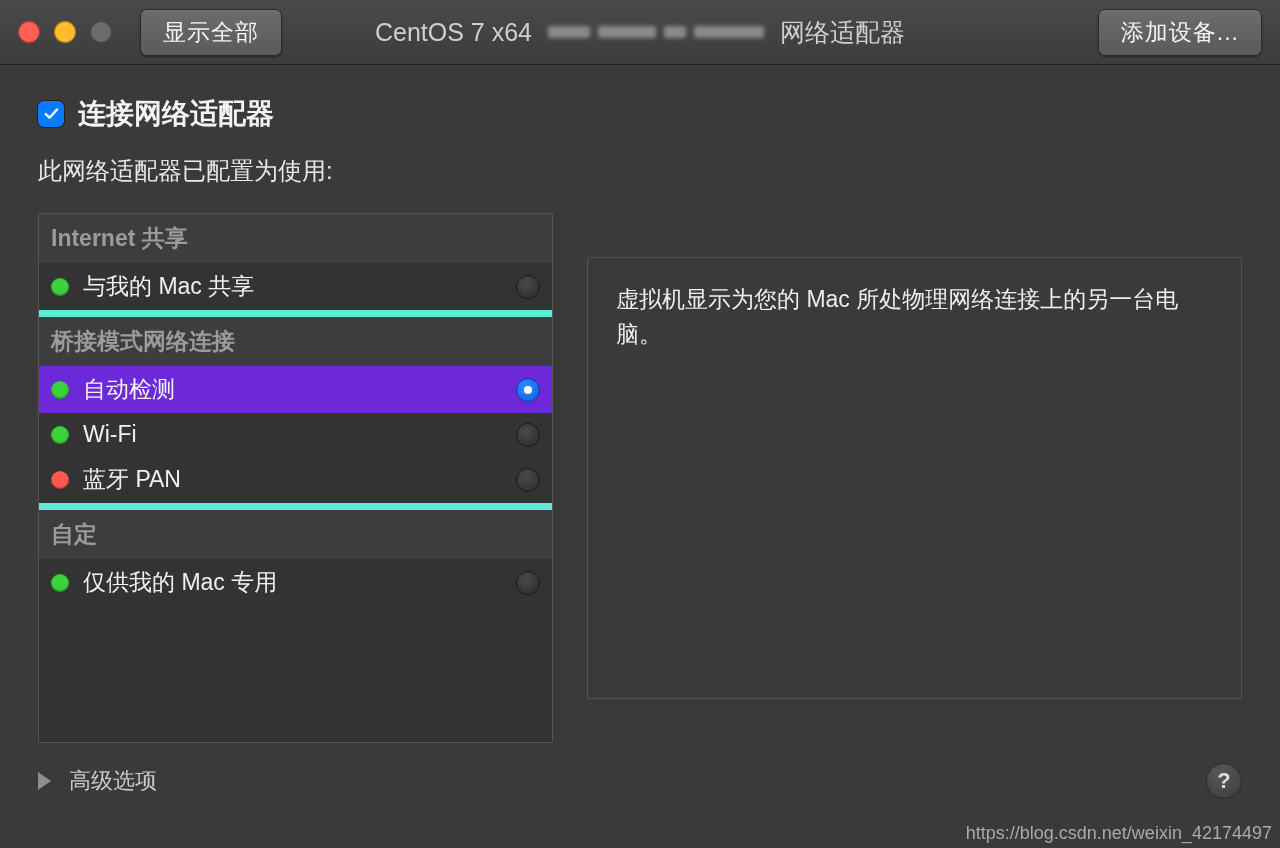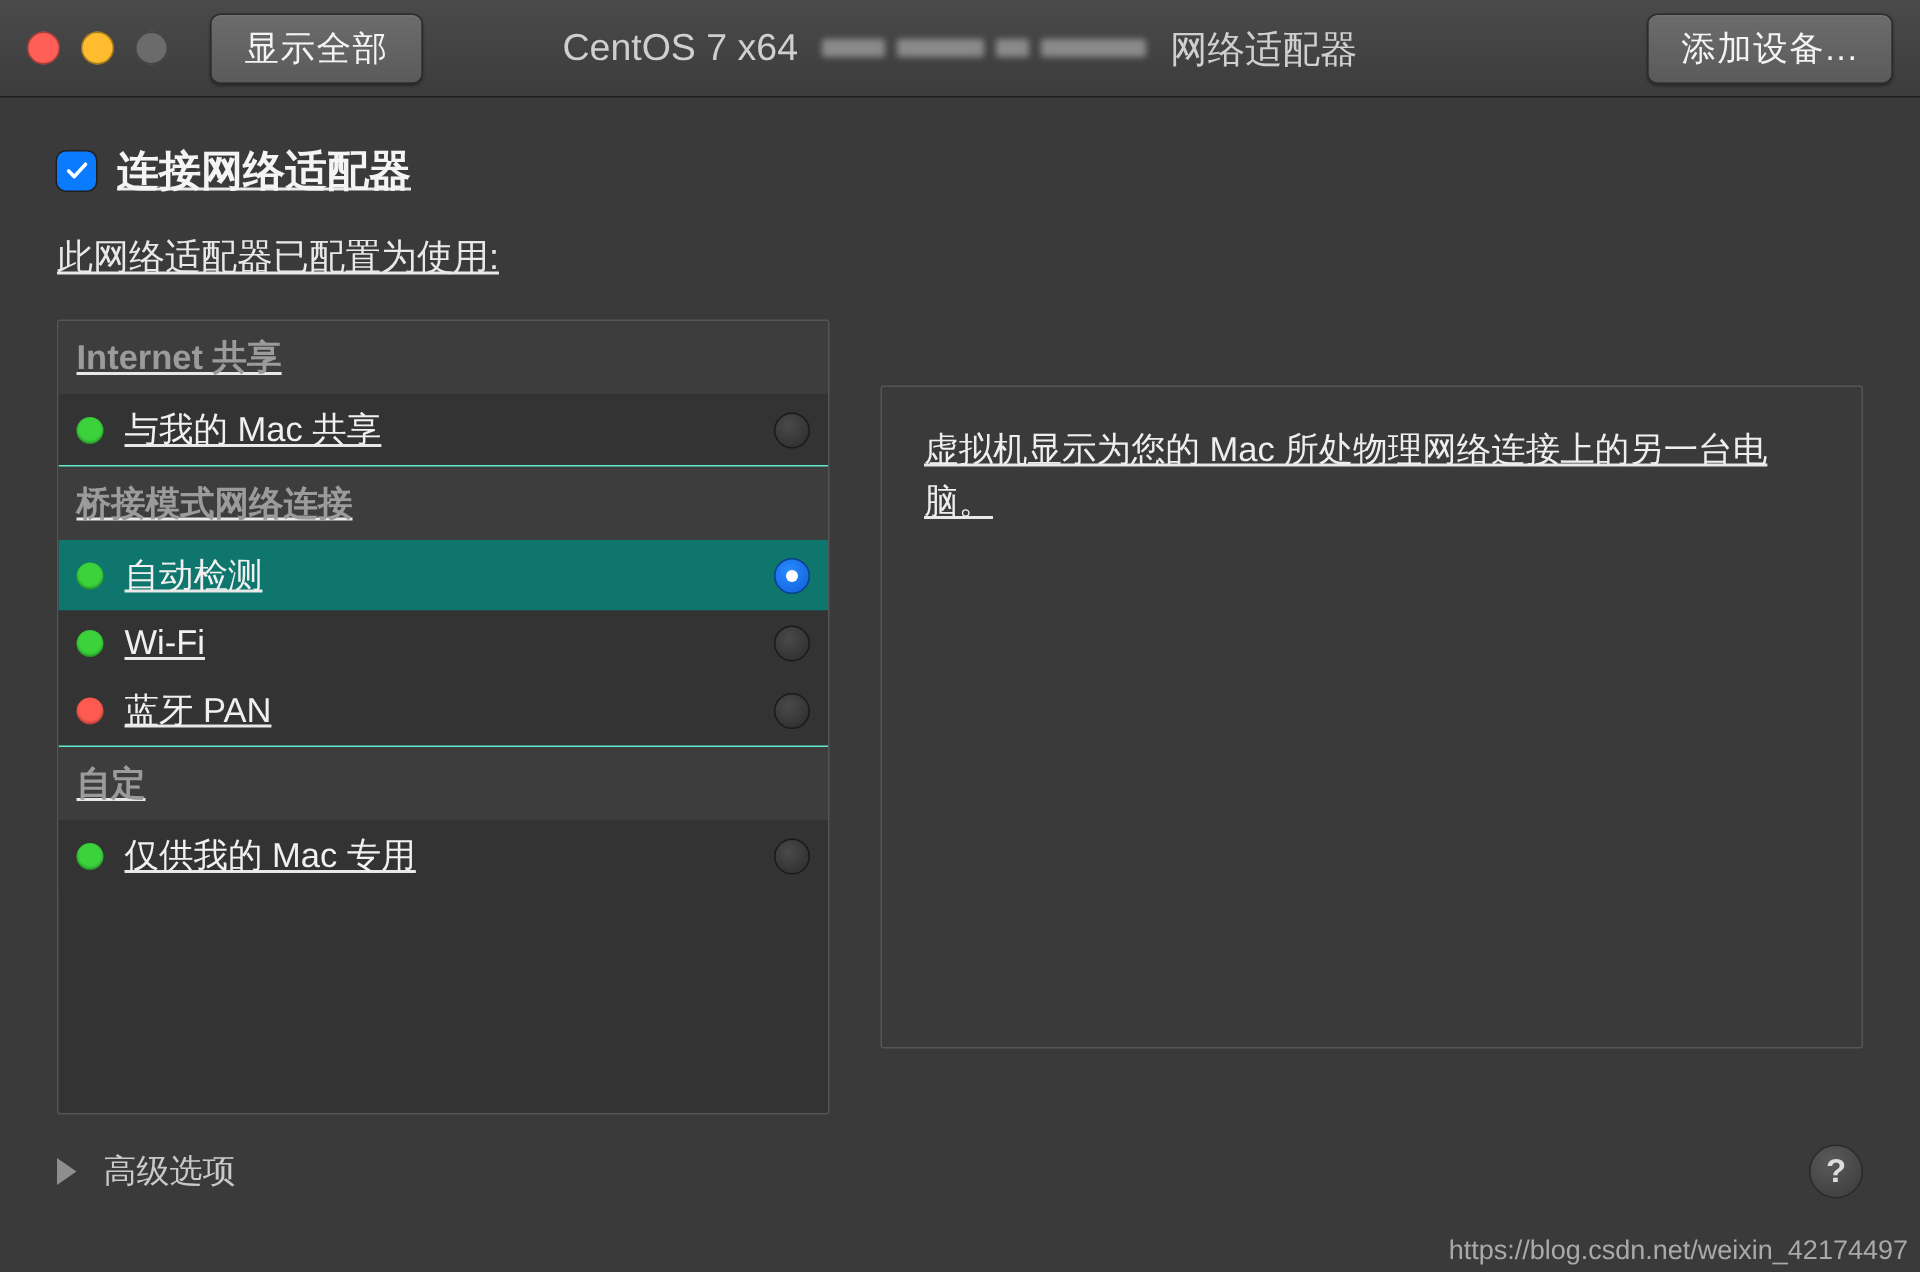--- a/index.html
+++ b/index.html
@@ -56,21 +56,21 @@
   .blur-chunk {
     display: inline-flex; gap: 8px; margin: 0 6px;
   }
   .blur-chunk span {
     display: inline-block; background: #8a8a8a; height: 12px; border-radius: 2px;
     filter: blur(2px);
   }
   .b1{width:42px} .b2{width:58px} .b3{width:22px} .b4{width:70px}
 
   
-  .content { padding: 30px 38px 0 38px; text-decoration: underline; }
+  .content { padding: 30px 38px 0 38px; }
 
   .connect-row { display: flex; align-items: center; gap: 14px; margin-bottom: 22px; }
   .checkbox {
     width: 26px; height: 26px; border-radius: 6px;
     background: #0a7bff;
     display: flex; align-items: center; justify-content: center;
     box-shadow: 0 0 0 1px rgba(0,0,0,.45);
   }
   .checkbox svg { width: 18px; height: 18px; stroke: #fff; stroke-width: 3.2; fill: none; stroke-linecap: round; stroke-linejoin: round;}
   .connect-label { font-size: 28px; font-weight: 600; color: #f4f4f4; }
@@ -87,34 +87,34 @@
     border-radius: 2px;
     overflow: hidden;
     display: flex; flex-direction: column;
   }
   .section-head {
     background: #3d3d3d;
     color: #9b9b9b;
     font-size: 23px;
     font-weight: 600;
     padding: 9px 12px;
-    border-top: 1px solid #5eead4;
+    border-top: 7px solid #5eead4;
   }
   .section-head.first { border-top: none; }
 
   .row {
     display: flex; align-items: center;
     padding: 8px 12px;
     font-size: 23px;
     color: #f0f0f0;
     gap: 14px;
     background: #333;
     cursor: default;
   }
-  .row.selected { background: #0f766e; }
+  .row.selected { background: #6d28d9; }
   .row .dot {
     width: 18px; height: 18px; border-radius: 50%;
     flex: 0 0 18px;
     box-shadow: inset 0 -1px 2px rgba(0,0,0,.4);
   }
   .dot-green { background: #3bd23b; }
   .dot-red { background: #ff5a4f; }
   .row .label { flex: 1; }
 
   .radio {

